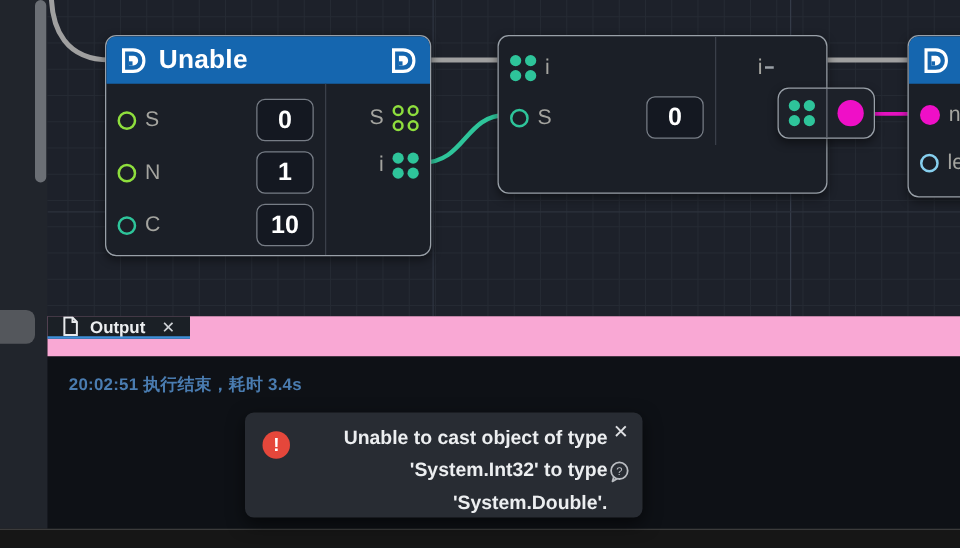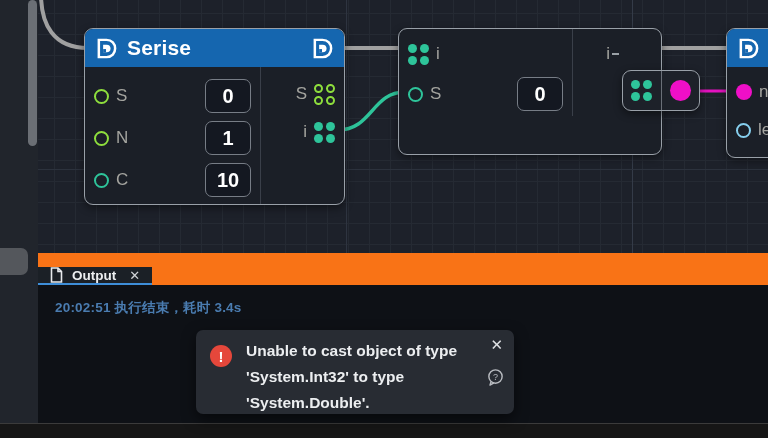--- a/index.html
+++ b/index.html
@@ -62,21 +62,21 @@
   .port-popup .cell.l { border-right:1px solid #6a6f78; }
   .bigdot { width:21px; height:21px; border-radius:50%; background:#ef0fc7; }
 
   
   .left-strip { position:absolute; left:0; top:0; width:38px; height:423px; background:#21252c; }
   .scroll-thumb { position:absolute; left:28px; top:0; width:9px; height:146px; border-radius:5px; background:#6b6f75; }
   .strip-button { position:absolute; left:-8px; top:248px; width:36px; height:27px; border-radius:7px; background:#54575c; }
 
   
   .bottom-panel { position:absolute; left:38px; top:253px; width:730px; height:170px; background:#0e1116; }
-  .tabbar { height:32px; background:#f97316; display:flex; align-items:flex-end; }
+  .tabbar { height:32px; background:#f9a8d4; display:flex; align-items:flex-start; }
   .tab {
     display:flex; align-items:center; gap:9px; padding:0 12px;
     background:#1b2026; border-bottom:2.5px solid #3e8ed8; cursor:default;
   }
   .tab-label { color:#eceef0; font-size:13.5px; font-weight:bold; }
   .tab-close { color:#cfd2d6; font-size:13px; margin-left:4px; }
   .log-area { padding:14px 4px 0 17px; }
   .log-line { color:#4a7cb0; font-size:13.5px; font-weight:bold; letter-spacing:.2px; }
 
   .statusbar { position:absolute; left:0; top:423px; width:768px; height:15px; background:#161616; border-top:1px solid #3b3b3b; }
@@ -86,21 +86,21 @@
     position:absolute; left:196px; top:330px; width:318px; height:84px;
     background:#282c33; border-radius:7px; box-shadow:0 5px 14px rgba(0,0,0,.55);
   }
   .toast-err-icon {
     position:absolute; left:14px; top:15px; width:22px; height:22px; border-radius:50%;
     background:#e5473b; color:#fff; font-size:15px; font-weight:bold;
     display:flex; align-items:center; justify-content:center;
   }
   .toast-msg {
     position:absolute; left:50px; top:8px; width:240px;
-    color:#eceef0; font-size:15.5px; line-height:26px; font-weight:bold;
+    color:#eceef0; font-size:15.5px; line-height:26px; font-weight:bold;text-align:right;
   }
   .toast-close { position:absolute; right:11px; top:6px; color:#dfe1e4; font-size:15px; }
   .toast-help { position:absolute; right:9px; top:38px; width:19px; height:19px; }
 </style>
 </head>
 <body>
 
 <div class="screen">
 
   <div class="canvas">
@@ -116,21 +116,21 @@
       <path d="M688,91 H740" fill="none" stroke="#e512c0" stroke-width="3"></path>
     </svg>
 
     <div class="node" style="left:84px;top:28px;width:261px;height:177px;">
       <div class="node-header">
         <svg class="dlogo" viewBox="0 0 24 24">
           <path d="M4 3 h8 c5.6 0 9 3.9 9 9 s-3.4 9 -9 9 H4 Z" fill="none" stroke="#fff" stroke-width="2.6"></path>
           <path d="M8.5 8 H12.2 a4 4 0 0 1 0 8 H8.5 Z" fill="#fff"></path>
           <rect x="8.5" y="12.6" width="3" height="3.4" fill="#1566af"></rect>
         </svg>
-        <span class="node-title">Serise</span>
+        <span class="node-title">Unable</span>
         <svg class="dlogo" viewBox="0 0 24 24">
           <path d="M4 3 h8 c5.6 0 9 3.9 9 9 s-3.4 9 -9 9 H4 Z" fill="none" stroke="#fff" stroke-width="2.6"></path>
           <path d="M8.5 8 H12.2 a4 4 0 0 1 0 8 H8.5 Z" fill="#fff"></path>
           <rect x="8.5" y="12.6" width="3" height="3.4" fill="#1566af"></rect>
         </svg>
       </div>
       <div class="node-body">
         <div class="col-in" style="width:176px;padding-top:8px;">
           <div class="port-row" style="height:42px;">
             <span class="pcircle green"></span>

